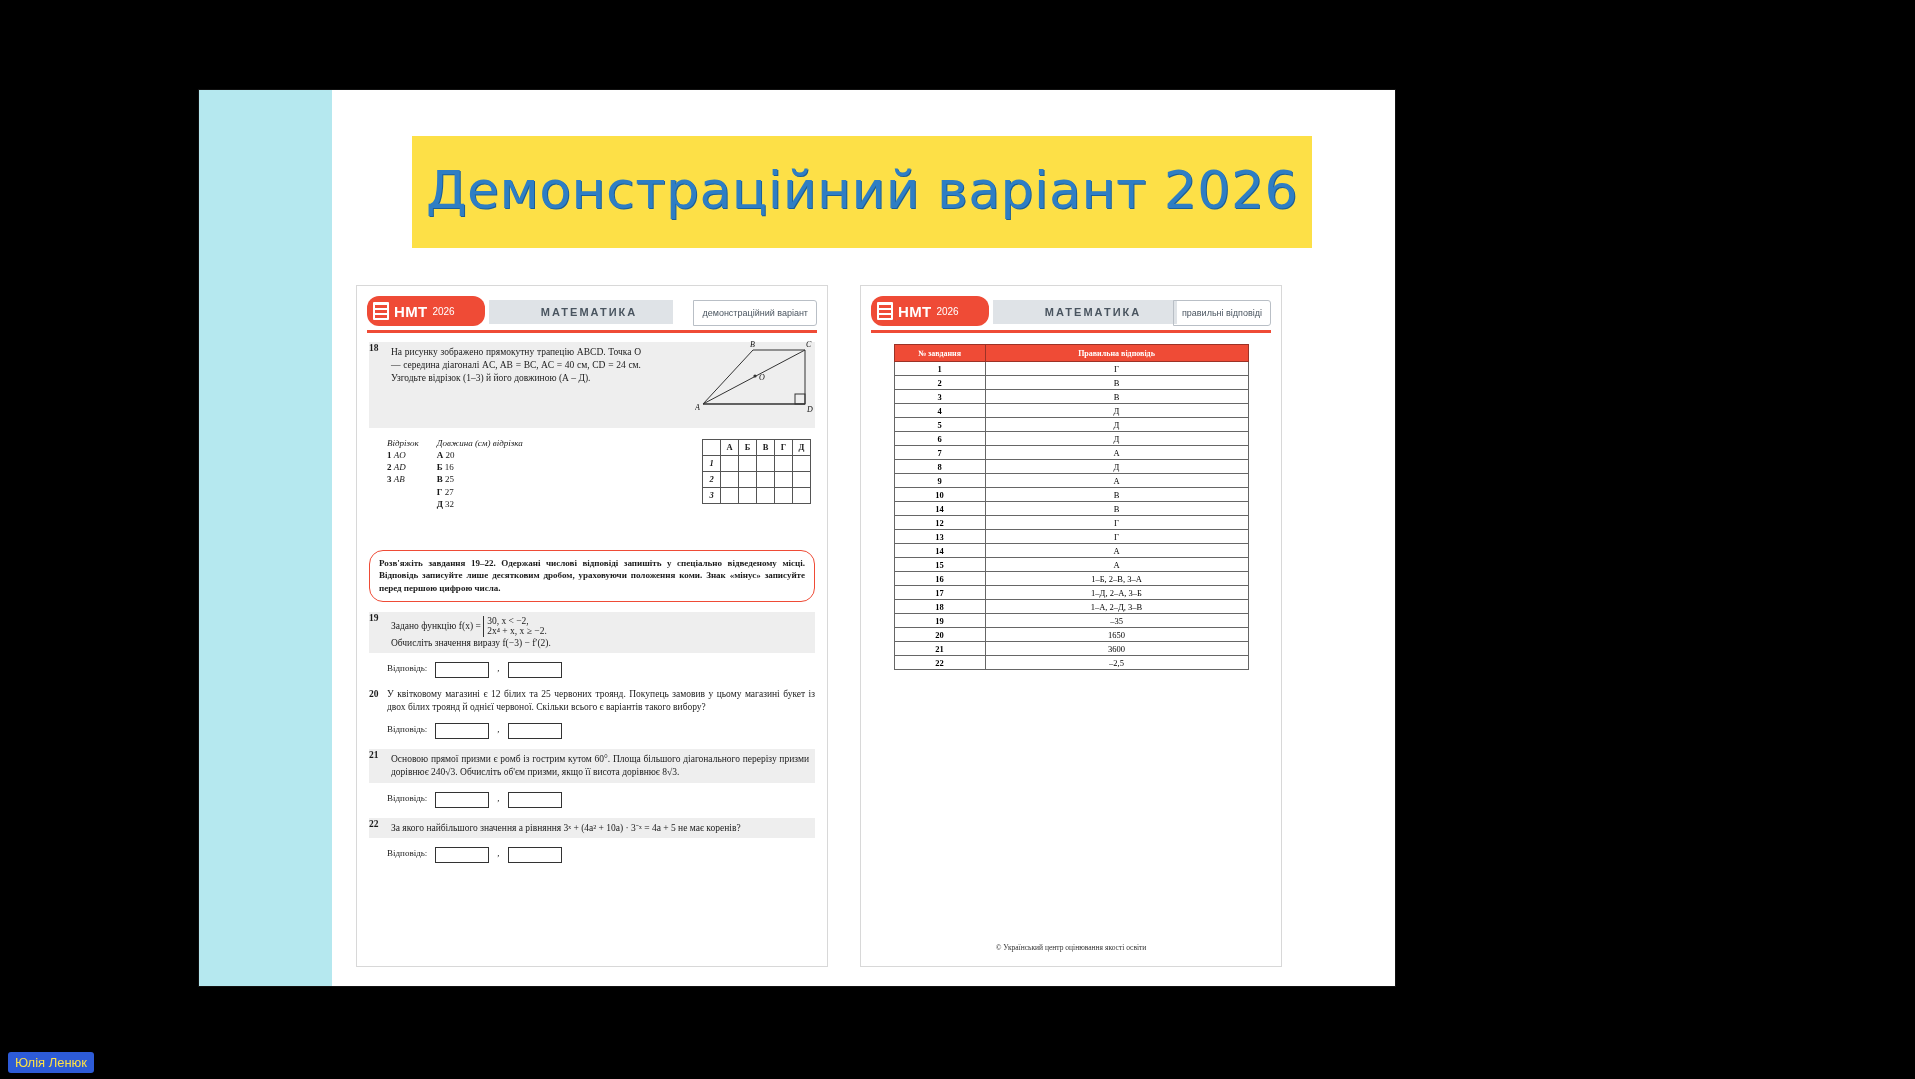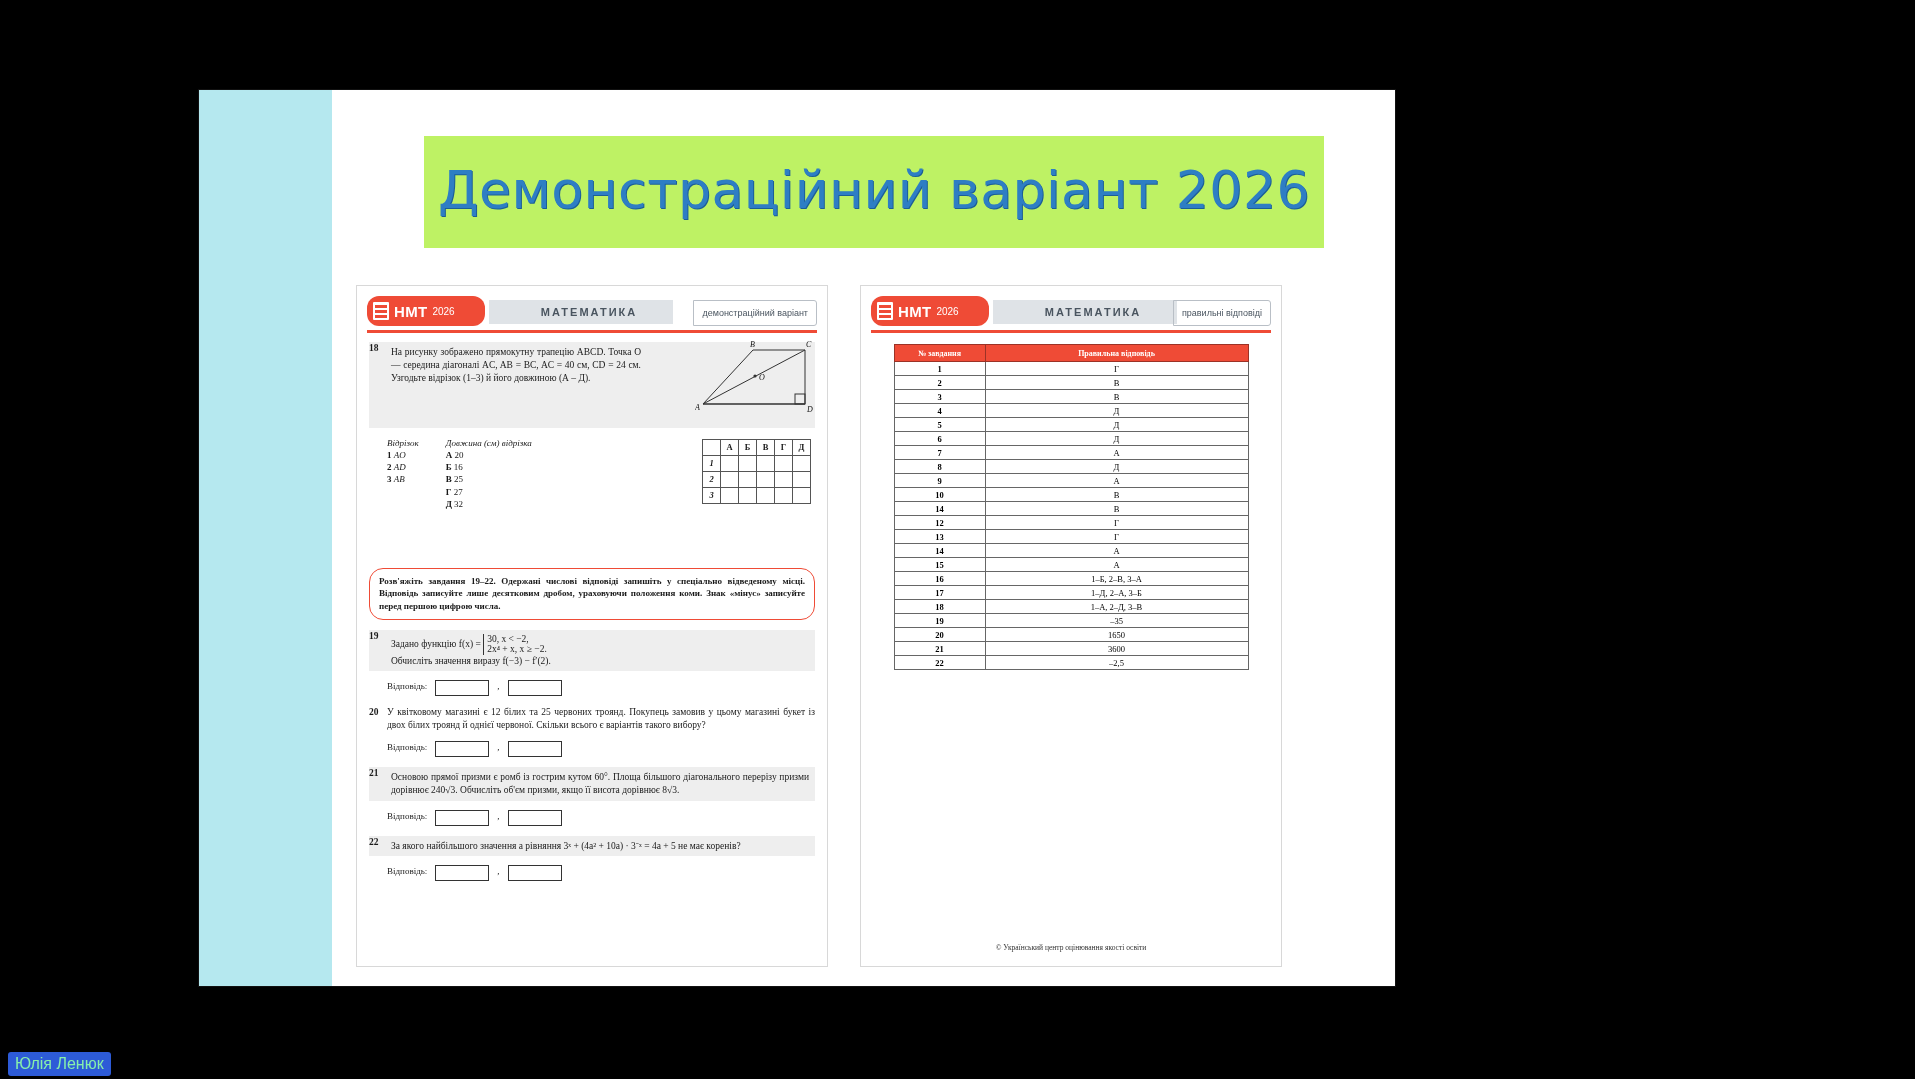--- a/index.html
+++ b/index.html
@@ -41,25 +41,25 @@
   }
   .slide-inner {
     position: absolute;
     left: 133px; top: 0;
     right: 0; bottom: 0;
     background: #fff;
   }
 
   .slide-title-band {
     position: absolute;
-    left: 92px;
+    left: 80px;
     top: 46px;
     width: 900px;
     height: 112px;
-    background: #bef264;
+    background: #fde047;
   }
   .slide-title {
     position: absolute;
     left: 0; right: 0;
     top: 24px;
     text-align: center;
     font-family: "DejaVu Sans", sans-serif;
     font-size: 52px;
     color: #2e7ec4;
     letter-spacing: 0.5px;
@@ -162,21 +162,21 @@
   .q-text { margin-left: 18px; text-align: justify; }
   .shaded { background: #eeeeee; padding: 4px 6px 4px 4px; }
 
   .fig-trapez {
     position: absolute;
     right: 0; top: -2px;
     width: 120px; height: 74px;
   }
 
   .match-wrap { margin-left: 18px; margin-top: 4px; position: relative; }
-  .match-cols { display: flex; gap: 27px; font-size: 9px; }
+  .match-cols { display: flex; gap: 18px; font-size: 9px; }
   .match-col em { font-style: italic; }
   .match-grid {
     position: absolute;
     right: 4px; top: 2px;
     border-collapse: collapse;
   }
   .match-grid td, .match-grid th {
     width: 17px; height: 15px;
     border: 1px solid #555;
     text-align: center;
@@ -245,22 +245,22 @@
     padding: 0;
   }
   .key-table td.n { width: 90px; font-weight: bold; }
 
   
   .rail { position: absolute; right: 0; top: 0; width: 320px; height: 1079px; background: #000; }
 
   .speaker-badge {
     position: absolute;
     background: #2d5bd7;
-    color: #86efac;
-    font-size: 16px;
+    color: #fde047;
+    font-size: 13px;
     padding: 3px 7px;
     border-radius: 3px;
     white-space: nowrap;
   }
 </style>
 </head>
 <body>
 
 <div id="stage">
 
@@ -378,21 +378,21 @@
                 <td></td>
                 <td></td>
                 <td></td>
                 <td></td>
                 <td></td>
               </tr>
             </tbody>
               </table>
           </div>
 
-          <div class="instruction" style="margin-top:58px;">Розв'яжіть завдання 19–22. Одержані числові відповіді запишіть у спеціально відведеному місці. Відповідь записуйте лише десятковим дробом, ураховуючи положення коми. Знак «мінус» записуйте перед першою цифрою числа.</div>
+          <div class="instruction" style="margin-top:40px;">Розв'яжіть завдання 19–22. Одержані числові відповіді запишіть у спеціально відведеному місці. Відповідь записуйте лише десятковим дробом, ураховуючи положення коми. Знак «мінус» записуйте перед першою цифрою числа.</div>
 
           <div class="q-block shaded">
             <div class="q-num">19</div>
             <div class="q-text">
               <span>Задано функцію f(x) =</span>
               <span style="display:inline-block; border-left:1px solid #333; padding-left:3px; line-height:1.1; vertical-align:middle;">
                 <span style="display:block;">30,  x &lt; −2,</span>
                 <span style="display:block;">2x⁴ + x, x ≥ −2.</span>
               </span>
               <div>Обчисліть значення виразу f(−3) − f′(2).</div>

